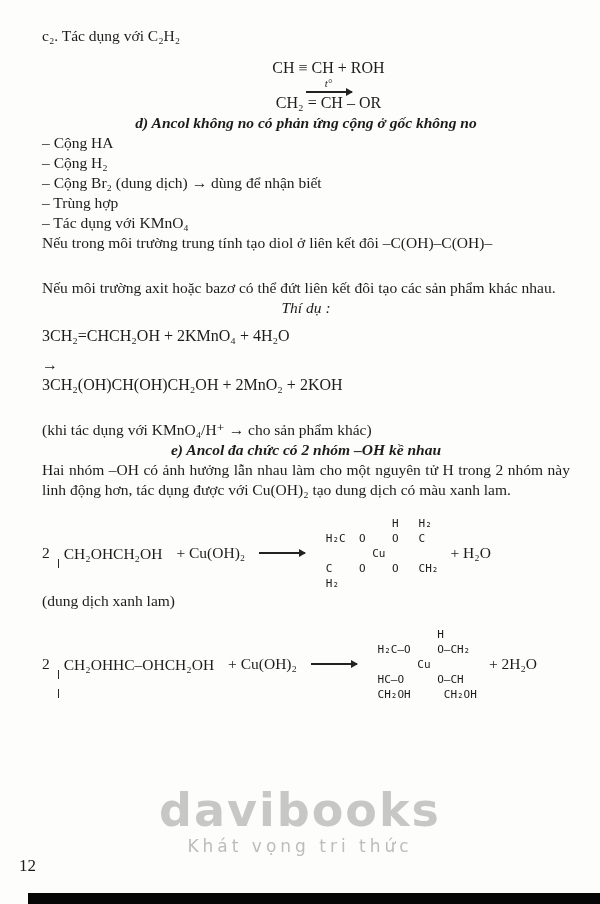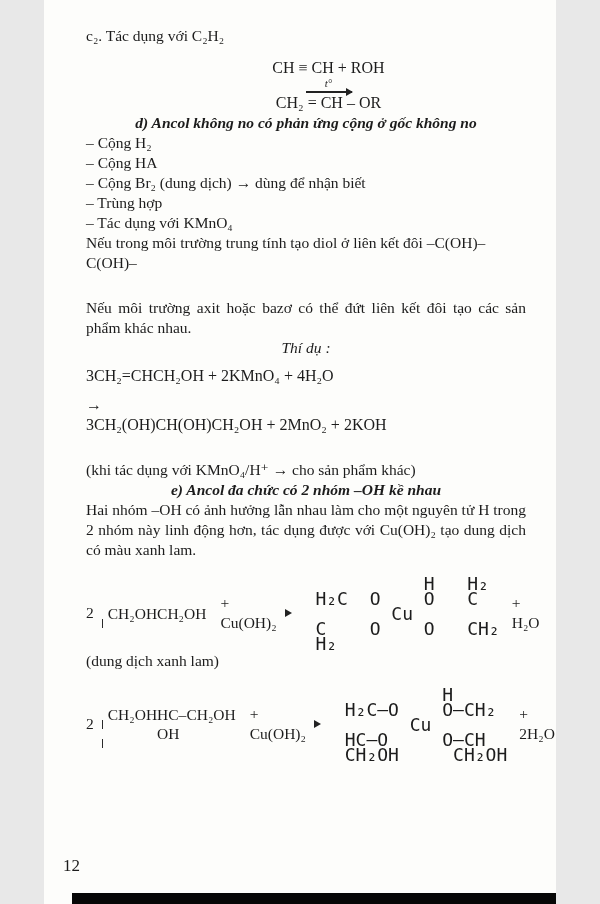--- a/index.html
+++ b/index.html
@@ -1,18 +1,18 @@
 <!DOCTYPE html>
 <html><head>
 <meta charset="utf-8">
 <style>
   html,body { margin:0; padding:0; background:#e8e8e8; }
   .page {
     position:relative;
-    width:512px; height:904px;
+    width:600px; height:904px;
     margin:0 auto;
     background:#fdfdfb;
     font-family:"Liberation Serif","DejaVu Serif",serif;
     color:#1c1c1c;
     overflow:hidden;
   }
   .content { position:relative; z-index:1; padding:26px 30px 0 42px; font-size:15.5px; line-height:20px; }
   .content p { margin:0; }
 
   .h-sub { margin-bottom:6px; }
@@ -41,21 +41,21 @@
   
   .diagram { margin-top:16px; display:flex; align-items:center; }
   .coef { margin-right:6px; }
   .stack { position:relative; display:inline-flex; flex-direction:row; line-height:19px; padding-left:8px; }
   .stack .bond { position:absolute; left:2px; width:1px; background:#2a2a2a; }
   .stack .bond.b1 { top:15px; height:9px; }
   .stack .bond.b2 { top:34px; height:9px; }
   .plus { margin:0 4px 0 14px; }
   .complex {
     margin:0 4px; font-family:"DejaVu Sans Mono",monospace;
-    font-size:18px; line-height:15px; white-space:pre;
+    font-size:11px; line-height:15px; white-space:pre;
   }
   .extra { margin-left:8px; }
   .caption { margin:4px 0 0 288px; }
 
   
   .watermark {
     position:absolute; left:0; right:0; top:786px; z-index:2;
     text-align:center; pointer-events:none;
   }
   .wm-brand {
@@ -84,22 +84,22 @@
       <span>CH ≡ CH  +  ROH</span>
       <span class="rxn-wrap">
         <span class="arrow-label">t°</span>
         <span class="arrow-line"></span>
       </span>
       <span>CH₂ = CH – OR</span>
     </div>
 
     <p class="h-italic">d) Ancol không no có phản ứng cộng ở gốc không no</p>
 
+    <p class="li">– Cộng HA</p>
     <p class="li">– Cộng H₂</p>
-    <p class="li">– Cộng HA</p>
     <p class="li">– Cộng Br₂ (dung dịch) → dùng để nhận biết</p>
     <p class="li">– Trùng hợp</p>
     <p class="li">– Tác dụng với KMnO₄</p>
 
     <p class="para">Nếu trong môi trường trung tính tạo diol ở liên kết đôi –C(OH)–C(OH)–</p>
     <p class="para tight just">Nếu môi trường axit hoặc bazơ có thể đứt liên kết đôi tạo các sản phẩm khác nhau.</p>
 
     <p class="h-example">Thí dụ :</p>
 
     <p class="equation indent" style="margin-top:8px;">3CH₂=CHCH₂OH + 2KMnO₄ + 4H₂O</p>
@@ -144,16 +144,20 @@
       <pre class="complex">          H
  H₂C–O    O–CH₂
        Cu
  HC–O     O–CH
  CH₂OH     CH₂OH</pre>
       <span class="extra">+ 2H₂O</span>
     </div>
 
   </div>
 
+  <div class="watermark">
+    <div class="wm-brand">davibooks</div>
+    <div class="wm-slogan">Khát vọng tri thức</div>
+  </div>
 
   <div class="page-number">12</div>
   <div class="scan-bar"></div>
 </div>
 
 </body></html>

